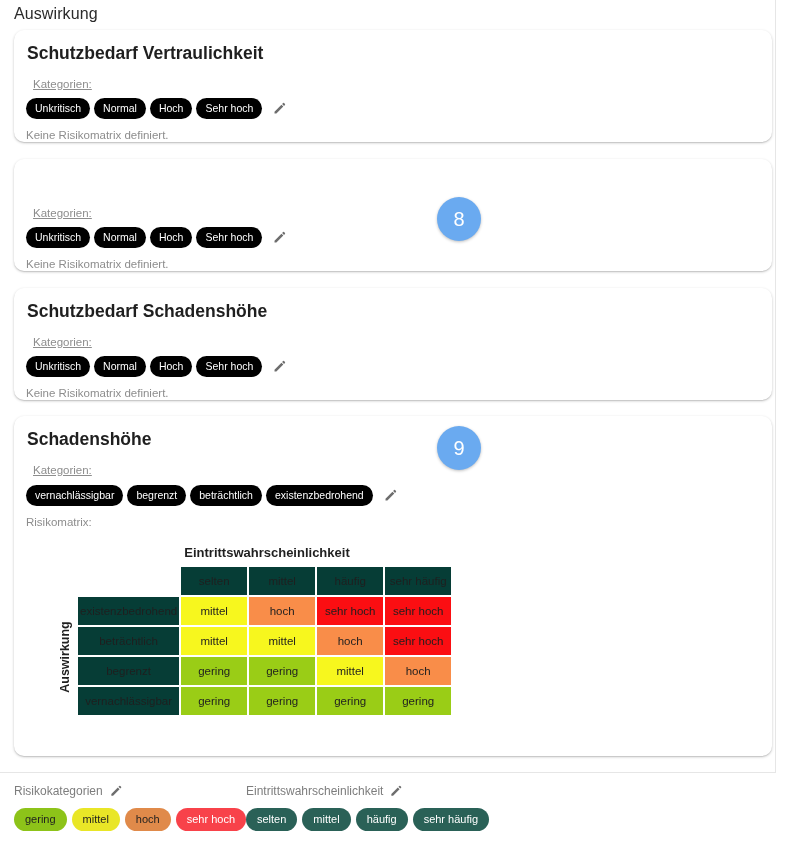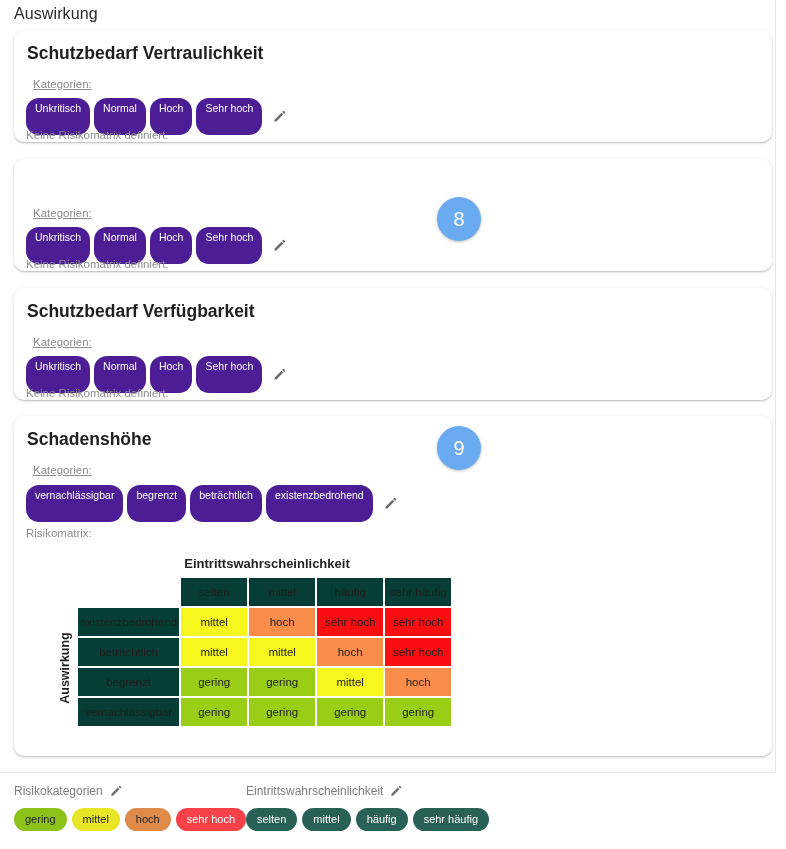--- a/index.html
+++ b/index.html
@@ -71,25 +71,25 @@
 
   
   .chip-row {
     position: absolute;
     left: 12px;
     display: flex;
     align-items: center;
     gap: 4px;
   }
   .chip {
-    background: #4c1d95;
+    background: #000000;
     color: #ffffff;
     border-radius: 13px;
     padding: 0 9px;
-    height: 37px;
+    height: 21px;
     line-height: 21px;
     font-size: 10.5px;
     white-space: nowrap;
     display: inline-block;
   }
 
   
   .pencil {
     display: inline-block;
     width: 15px;
@@ -118,21 +118,20 @@
   .matrix-wrap {
     position: absolute;
     left: 12px;
     top: 516px;
     width: 730px;
   }
   .matrix-caption {
     font-size: 11.5px;
     color: #8d8d8d;
     margin-bottom: 17px;
-    margin-top: 11px;
   }
   .matrix-title {
     text-align: center;
     font-size: 13px;
     font-weight: bold;
     color: #1f1f1f;
     width: 458px;
     margin: 0 auto 5px 12px;
   }
   .matrix-layout {
@@ -256,21 +255,21 @@
         <svg viewBox="0 0 24 24" width="15" height="15">
             <path d="M20.7 4.6l-1.3-1.3a1.2 1.2 0 0 0-1.7 0l-1.5 1.5 3 3 1.5-1.5a1.2 1.2 0 0 0 0-1.7zM15.1 5.9L4 17v3h3L18.1 8.9l-3-3z" fill="#6e6e6e"></path>
           </svg>
       </span>
     </div>
     <div class="note" style="top:99px;">Keine Risikomatrix definiert.</div>
   </div>
   <div class="badge" style="left:437px;top:197px;">8</div>
 
   <div class="card" style="top:288px;height:112px;">
-    <div class="card-title">Schutzbedarf Verfügbarkeit</div>
+    <div class="card-title">Schutzbedarf Schadenshöhe</div>
     <div class="card-sublabel" style="top:48px;">Kategorien:</div>
     <div class="chip-row" style="top:68px;">
       <span class="chip">Unkritisch</span>
       <span class="chip">Normal</span>
       <span class="chip">Hoch</span>
       <span class="chip">Sehr hoch</span>
       <span class="pencil">
         <svg viewBox="0 0 24 24" width="15" height="15">
             <path d="M20.7 4.6l-1.3-1.3a1.2 1.2 0 0 0-1.7 0l-1.5 1.5 3 3 1.5-1.5a1.2 1.2 0 0 0 0-1.7zM15.1 5.9L4 17v3h3L18.1 8.9l-3-3z" fill="#6e6e6e"></path>
           </svg>

